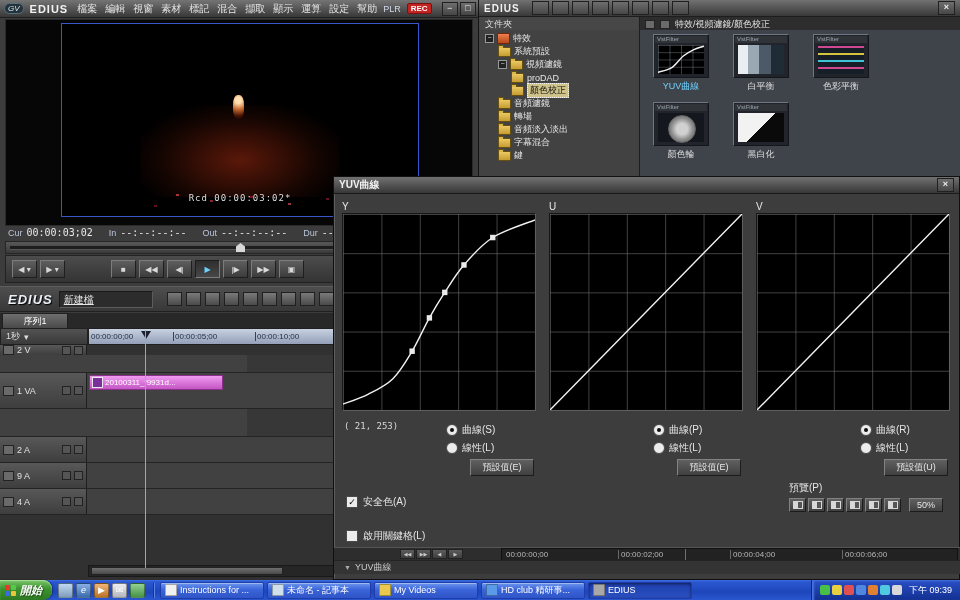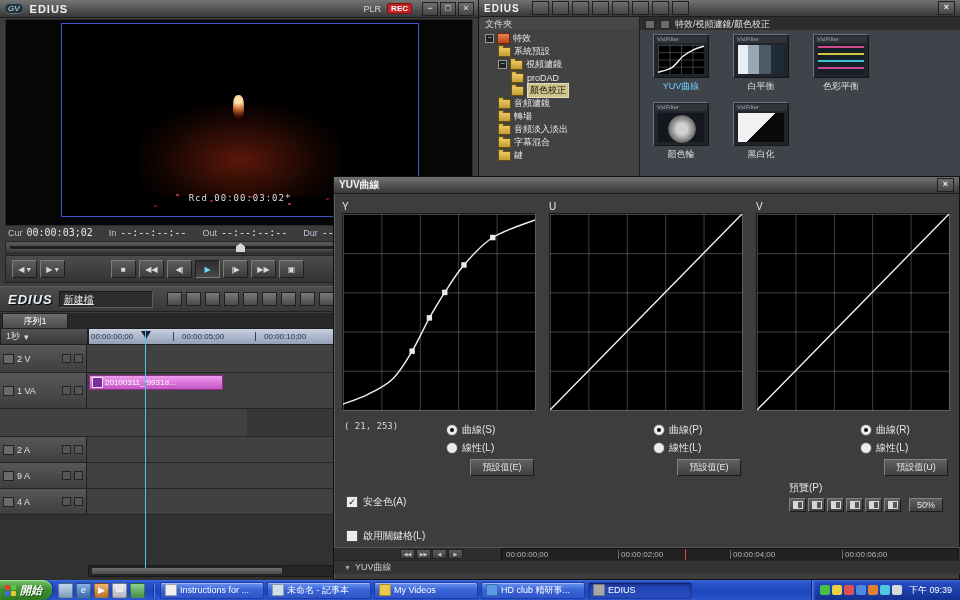--- a/index.html
+++ b/index.html
@@ -51,21 +51,21 @@
   .timeline{position:absolute;left:0;top:313px;width:478px;height:267px;background:#313131;}
   .tab-strip{position:absolute;left:0;top:0;width:478px;height:15px;background:#282828;border-bottom:1px solid #1d1d1d;}
   .seq-tab{position:absolute;left:2px;top:0;width:64px;height:14px;background:linear-gradient(#6e6e6e,#4a4a4a);
     color:#fff;font-size:9px;text-align:center;line-height:14px;border:1px solid #202020;border-bottom:none;}
   .tl-header{position:absolute;left:0;top:15px;width:478px;height:17px;display:flex;box-sizing:border-box;}
   .zoom-box{width:88px;background:linear-gradient(#525252,#3a3a3a);border:1px solid #202020;color:#ddd;font-size:9px;
     display:flex;align-items:center;gap:4px;padding:0 5px;box-sizing:border-box;}
   .ruler{position:relative;flex:1;background:linear-gradient(#c8d1e0,#93a0b8);border:1px solid #202020;overflow:hidden;
     font-size:8px;color:#222e48;}
   .tick{position:absolute;top:3px;white-space:nowrap;}
-  .tick.tline{border-left:1px solid #36405c;padding-left:8px;}
+  .tick.tline{border-left:1px solid #36405c;padding-left:1px;}
   .ruler-dark{position:absolute;left:247px;right:0;top:0;bottom:0;background:rgba(34,42,62,.4);}
   .ruler-ph{position:absolute;left:52px;top:2px;width:0;height:0;border:5px solid transparent;border-top:8px solid #1c2030;}
   .track-area{position:absolute;left:0;top:32px;width:478px;height:212px;overflow:hidden;}
   .track-row{display:flex;border-bottom:1px solid #242424;box-sizing:border-box;}
   .track-head{width:87px;background:linear-gradient(#585858,#3e3e3e);border-right:1px solid #1e1e1e;display:flex;
     align-items:center;gap:3px;padding:0 3px;color:#e2e2e2;font-size:9px;box-sizing:border-box;flex:none;}
   .tl-lbl{white-space:nowrap;}
   .flex1{flex:1;}
   .mini{width:9px;height:8px;background:#6a6a6a;border:1px solid #222;flex:none;}
   .mini.sm{width:7px;height:7px;background:#555;}
@@ -189,20 +189,33 @@
 </style>
 </head>
 <body>
 
 <div id="screen">
 
   <section id="main-win">
     <header class="titlebar">
       <span class="logo">GV</span>
       <span class="app-title">EDIUS</span>
+      <nav class="menubar">
+          <span class="menu-item">檔案</span>
+          <span class="menu-item">編輯</span>
+          <span class="menu-item">視窗</span>
+          <span class="menu-item">素材</span>
+          <span class="menu-item">標記</span>
+          <span class="menu-item">混合</span>
+          <span class="menu-item">擷取</span>
+          <span class="menu-item">顯示</span>
+          <span class="menu-item">運算</span>
+          <span class="menu-item">設定</span>
+          <span class="menu-item">幫助</span>
+        </nav>
       <span class="plr">PLR</span>
       <span class="rec">REC</span>
       <span class="winbtns">
         <b>−</b>
         <b>□</b>
         <b>×</b>
       </span>
     </header>
 
     <div class="preview-area">
@@ -266,21 +279,21 @@
         </span>
         <div class="ruler">
             <span class="tick" style="left: 2px;">00:00:00;00</span>
             <span class="tick tline" style="left: 84px;">00:00:05;00</span>
             <span class="tick tline" style="left: 166px;">00:00:10;00</span>
             <span class="ruler-dark"></span>
             <span class="ruler-ph"></span>
           </div>
       </div>
       <div class="track-area">
-          <div class="track-row" style="height: 28px;">
+          <div class="track-row" style="height: 28px; flex-direction: column;">
             <div class="track-head">
               <span class="mini"></span>
               <span class="tl-lbl">2 V</span>
               <span class="flex1"></span>
               <span class="mini sm"></span>
               <span class="mini sm"></span>
             </div>
             <div class="track-lane"></div>
           </div>
           <div class="track-row" style="height: 36px;">

